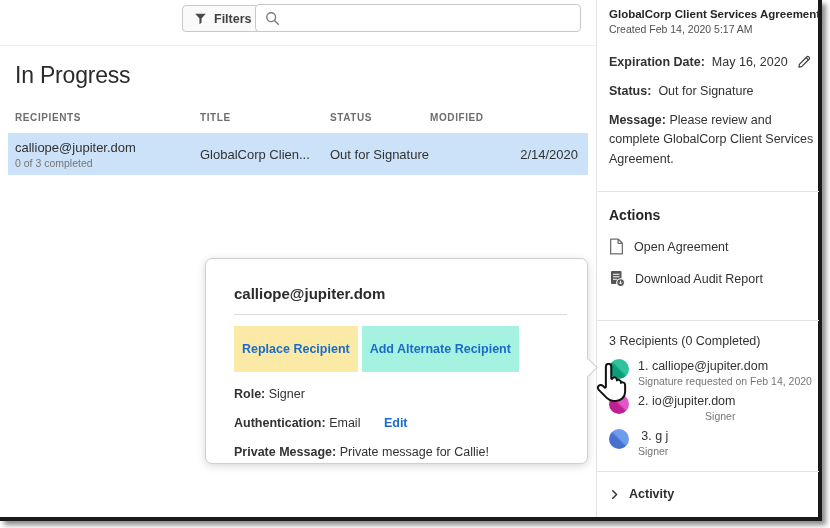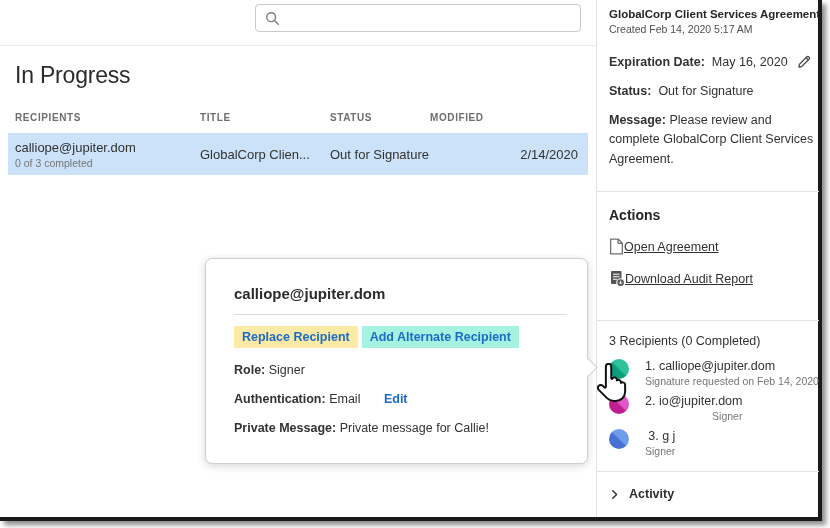--- a/index.html
+++ b/index.html
@@ -44,61 +44,69 @@
   
   .popup { position:absolute; left:205px; top:258px; width:383px; height:206px;
     background:#fff; border:1px solid #cfcfcf; border-radius:7px;
     box-shadow:0 2px 8px rgba(0,0,0,.16); padding:26px 28px 0 28px; }
   .popup-arrow { position:absolute; left:582px; top:361px; width:13px; height:13px;
     background:#fff; border-top:1px solid #cfcfcf; border-right:1px solid #cfcfcf;
     transform:rotate(45deg); z-index:3; }
   .popup-title { font-size:15px; font-weight:700; color:#2b2b2b; }
   .popup-div { height:1px; background:#dcdcdc; margin:12px 0 11px 0; width:333px; }
   .popup-links { display:flex; gap:4px; align-items:center; }
-  .hl-link { font-size:12.5px; font-weight:700; color:#1c6cc7; padding:4px 8px;
+  .hl-link { font-size:12.5px; font-weight:700; color:#1c6cc7; padding:16px 8px;
     text-decoration:none; white-space:nowrap; }
   .popup p { font-size:12.5px; margin-top:15px; color:#323232; }
   .popup p b { font-weight:700; }
   .edit-link { color:#1c6cc7; font-weight:700; text-decoration:none; margin-left:20px; font-size:12.5px; }
 
   
   .vdiv { position:absolute; left:596px; top:0; width:1px; height:517px; background:#e3e3e3; }
   .side { position:absolute; left:597px; top:0; width:222px; height:517px;
     display:flex; flex-direction:column; padding:8px 4px 0 12px; }
   .s-title { font-size:11.5px; font-weight:700; white-space:nowrap; color:#262626; }
   .s-created { font-size:10.5px; color:#505050; margin-top:3px; }
   .s-line { font-size:12.5px; margin-top:20px; display:flex; align-items:center; }
   .s-line b { font-weight:700; }
   .s-line .val { margin-left:7px; }
   .s-line .pencil { margin-left:9px; display:inline-flex; }
   .s-status { margin-top:15px; }
   .s-msg { font-size:12.5px; margin-top:13px; line-height:1.55; width:205px; }
   .sdiv { height:1px; background:#e2e2e2; margin-left:-12px; margin-right:-4px; }
   .d1 { margin-top:22px; } .d2 { margin-top:33px; } .d3-wrap { margin-top:auto; }
   .s-actions-title { font-size:14px; font-weight:700; margin-top:15px; color:#262626; }
-  .action-item { display:flex; align-items:center; font-size:12.5px; margin-top:15px;text-decoration:underline; }
+  .action-item { display:flex; align-items:center; gap:10px; font-size:12.5px; margin-top:15px; }
   .r-title { font-size:12.5px; margin-top:13px; }
-  .recip-item { display:flex; gap:16px; margin-top:11px; }
+  .recip-item { display:flex; gap:9px; margin-top:11px; }
   .recip-item.tight { margin-top:7px;text-align:right; }
   .avatar-wrap { position:relative; width:20px; height:20px; flex:none; }
   .avatar { display:block; width:20px; height:20px; border-radius:50%; }
   .hand-cursor { position:absolute; left:-14px; top:4px; width:34px; height:40px; z-index:6; }
   .recip-name { font-size:12.5px; }
   .recip-sub { font-size:10.5px; color:#767676; margin-top:2px; white-space:nowrap; }
   .activity-row { display:flex; align-items:center; gap:9px; font-size:12.5px;
     font-weight:700; color:#2e2e2e; padding:15px 0 16px 0; }
 </style>
 </head>
 <body>
 
 <div class="frame">
 
   <div class="main">
 
     <div class="topbar">
+      <button class="filters-btn">
+        <span style="display:inline-flex;">
+          <svg width="13" height="13" viewBox="0 0 16 16">
+              <path d="M1.5 2h13L9.3 8v5.2L6.7 15V8z" fill="#4a4a4a"></path>
+            </svg>
+        </span>
+        <span>Filters</span>
+      </button>
       <div class="searchbox">
         <span style="display:inline-flex;">
           <svg width="15" height="15" viewBox="0 0 17 17" fill="none" stroke="#7d7d7d" stroke-width="1.6" stroke-linecap="round">
               <circle cx="7" cy="7" r="5"></circle>
               <path d="M10.8 10.8l4.3 4.3"></path>
             </svg>
         </span>
       </div>
     </div>
     <div class="hdiv-top"></div>

